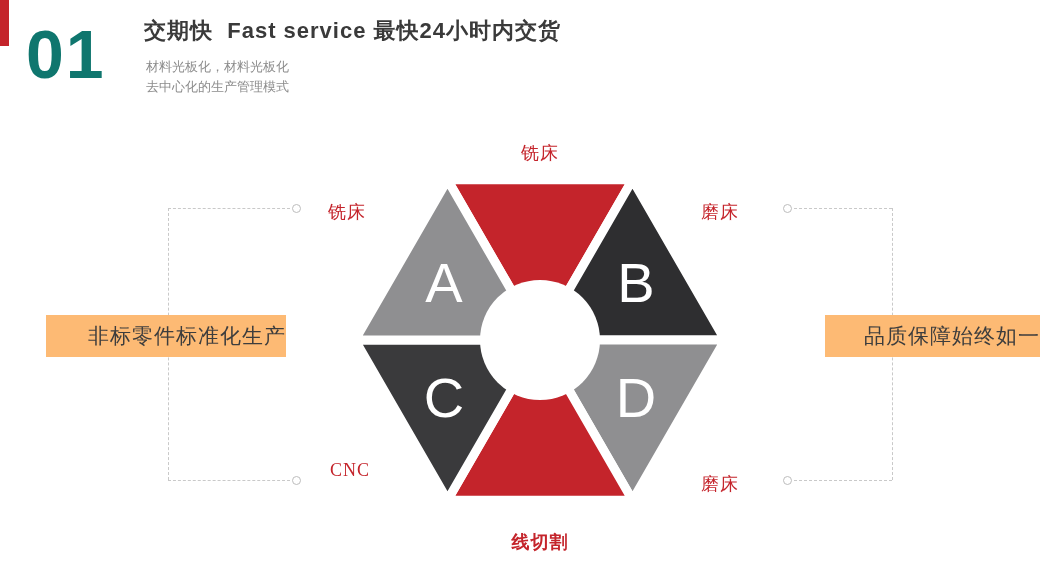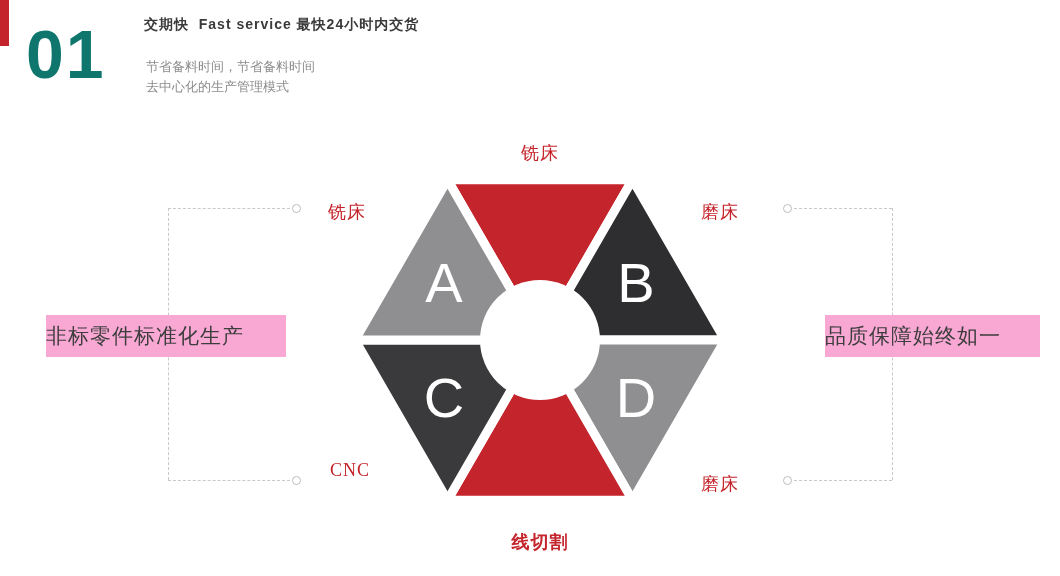--- a/index.html
+++ b/index.html
@@ -10,50 +10,50 @@
     font-family:"Liberation Sans","DejaVu Sans",sans-serif;
     overflow:hidden;
   }
   .corner-bar { position:absolute; left:0; top:0; width:9px; height:46px; background:#c4242b; }
   .big-number {
     position:absolute; left:26px; top:20px;
     font-size:68px; font-weight:bold; color:#0f766e; line-height:1; letter-spacing:2px;
   }
   .title {
     position:absolute; left:144px; top:16px;
-    font-size:14px; font-weight:bold; color:#3a3a3a; white-space:pre; letter-spacing:1px;
+    font-size:22px; font-weight:bold; color:#3a3a3a; white-space:pre; letter-spacing:1px;
   }
   .bullets { position:absolute; left:146px; top:57px; }
   .bullet { font-size:13px; color:#8c8c8c; line-height:20px; }
   .diagram-svg { position:absolute; left:340px; top:155px; width:400px; height:370px; }
   .seg-label { position:absolute; font-size:18px; color:#c4242b; letter-spacing:1px; }
   .label-center { width:100px; text-align:center; }
   .dash-h { position:absolute; height:0; border-top:1px dashed #c9c9c9; }
   .dash-v { position:absolute; width:0; border-left:1px dashed #c9c9c9; }
   .node-circle {
     position:absolute; width:9px; height:9px;
     border:1px solid #bdbdbd; border-radius:50%; background:#fff;
   }
   .callout {
     position:absolute; font-size:21px; color:#3d3d3d;
-    background:#f9a8d4; text-align:left; padding:7px 0; letter-spacing:1px;
+    background:#fdba74; text-align:right; padding:7px 0; letter-spacing:1px;
   }
   .hex-letter {
     font-family:"Liberation Sans","DejaVu Sans",sans-serif;
     font-size:56px; fill:#ffffff; font-weight:400;
   }
 </style>
 </head>
 <body>
 
 <div class="corner-bar"></div>
 <div class="big-number">01</div>
 <div class="title">交期快  Fast service 最快24小时内交货</div>
 <div class="bullets">
-  <div class="bullet">节省备料时间，节省备料时间</div>
+  <div class="bullet">材料光板化，材料光板化</div>
   <div class="bullet">去中心化的生产管理模式</div>
 </div>
 
 <svg class="diagram-svg" viewBox="0 0 400 370">
   <g stroke="#ffffff" stroke-width="9" stroke-linejoin="miter">
     <polygon points="200,185 107.5,24.8 292.5,24.8" fill="#c4242b"></polygon>
     <polygon points="200,185 292.5,24.8 385,185" fill="#2e2e30"></polygon>
     <polygon points="200,185 385,185 292.5,345.2" fill="#8f8f91"></polygon>
     <polygon points="200,185 292.5,345.2 107.5,345.2" fill="#c4242b"></polygon>
     <polygon points="200,185 107.5,345.2 15,185" fill="#3a3a3c"></polygon>

